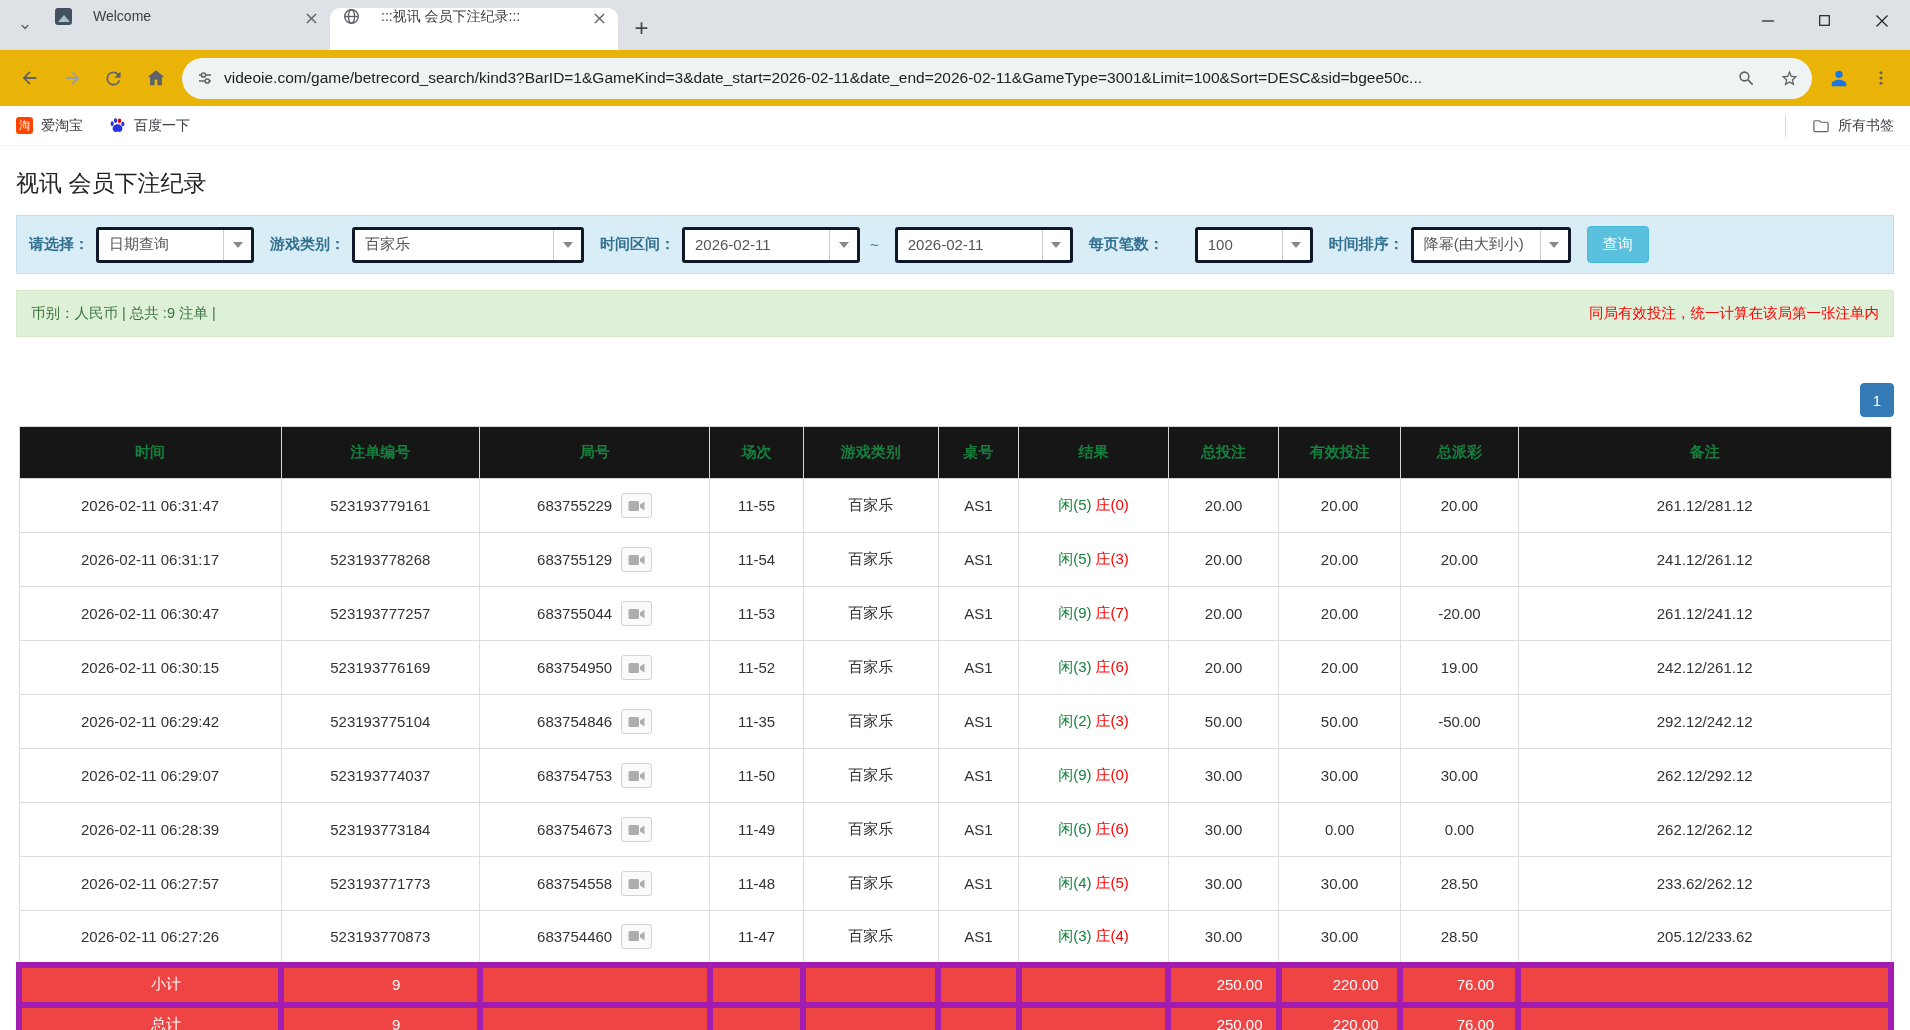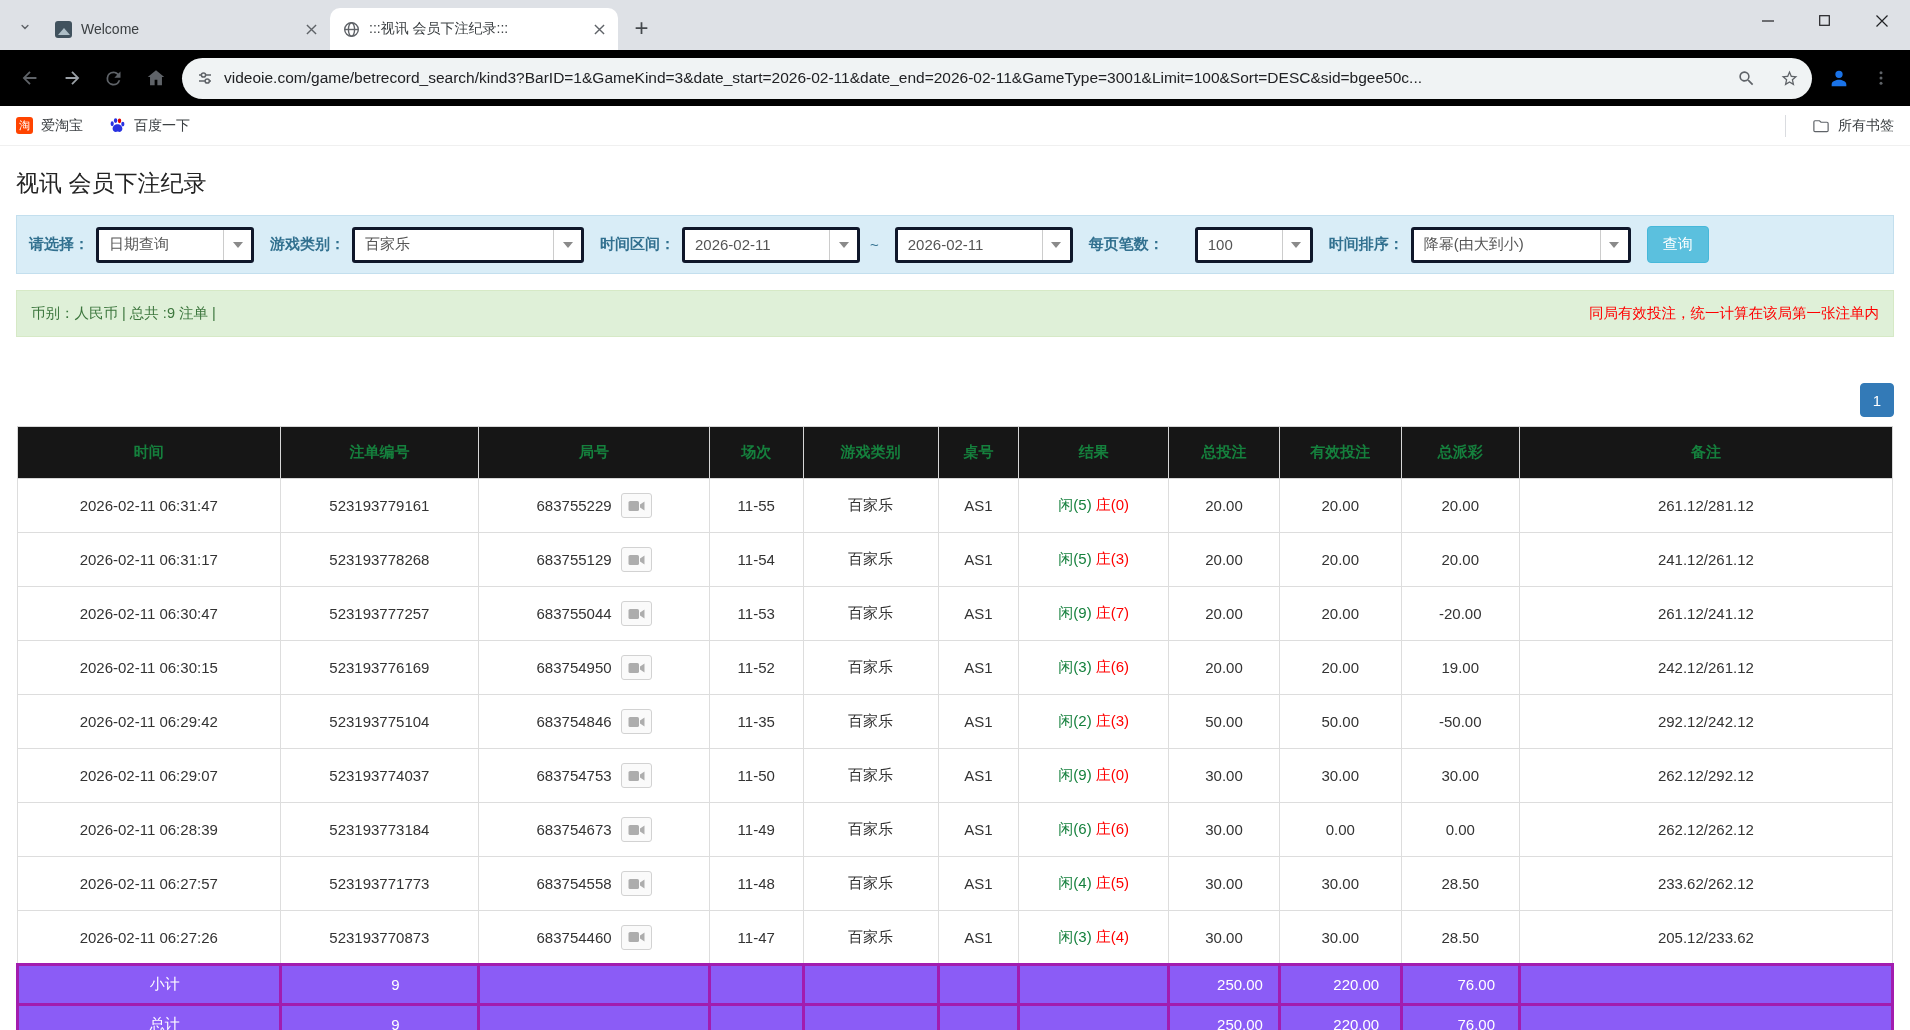--- a/index.html
+++ b/index.html
@@ -3,32 +3,32 @@
 <meta charset="utf-8">
 <style>
   * { box-sizing: border-box; margin: 0; padding: 0; }
   html, body { width: 1910px; height: 1030px; overflow: hidden; }
   body { font-family: "Liberation Sans", "DejaVu Sans", sans-serif; background: #fff; }
   svg { display: block; }
 
   
   .tab-bar { height: 50px; background: #dee1e6; display: flex; align-items: flex-end; padding-left: 6px; position: relative; }
   .tab-search-btn { width: 30px; height: 30px; margin: 0 2px 8px 4px; display: flex; align-items: center; justify-content: center; border-radius: 50%; cursor: pointer; }
-  .tab { width: 288px; height: 42px; display: flex; align-items: center; gap: 9px; padding: 0 8px 0 13px; border-radius: 10px 10px 0 0; font-size: 14px; color: #3c4043; cursor: pointer; }
+  .tab { width: 288px; height: 42px; display: flex; align-items: flex-start; gap: 21px; padding: 0 8px 0 13px; border-radius: 10px 10px 0 0; font-size: 14px; color: #3c4043; cursor: pointer; }
   .tab.active { background: #fff; }
   .tab .favicon { width: 17px; height: 17px; flex: 0 0 auto; }
   .tab .tab-title { flex: 1; white-space: nowrap; overflow: hidden; }
   .tab-close { width: 21px; height: 21px; border-radius: 50%; display: flex; align-items: center; justify-content: center; flex: 0 0 auto; cursor: pointer; }
   .welcome-favicon { width: 17px; height: 17px; background: #41525e; border-radius: 3px; position: relative; overflow: hidden; }
   .welcome-favicon::after { content: ""; position: absolute; left: 3px; top: 7px; width: 0; height: 0; border-left: 6px solid transparent; border-right: 6px solid transparent; border-bottom: 7px solid #aebec7; }
   .new-tab-btn { width: 33px; height: 33px; margin: 0 0 6px 7px; display: flex; align-items: center; justify-content: center; border-radius: 50%; font-size: 24px; color: #45494d; cursor: pointer; }
   .window-controls { position: absolute; right: 0; top: 0; display: flex; }
   .win-btn { width: 57px; height: 41px; display: flex; align-items: center; justify-content: center; cursor: pointer; }
 
-  .toolbar { height: 56px; background: #000000; display: flex; align-items: center; padding: 0 10px; gap: 3px; }
+  .toolbar { height: 56px; background: #eab308; display: flex; align-items: center; padding: 0 10px; gap: 3px; }
   .nav-btn { width: 39px; height: 39px; border-radius: 50%; display: flex; align-items: center; justify-content: center; flex: 0 0 auto; cursor: pointer; }
   .url-bar { flex: 1; height: 41px; background: #f0f3f4; border-radius: 21px; display: flex; align-items: center; gap: 10px; padding: 0 6px 0 14px; margin: 0 4px; }
   .url-text { flex: 1; font-size: 15.5px; color: #202124; white-space: nowrap; overflow: hidden; }
   .url-icon-btn { width: 33px; height: 33px; border-radius: 50%; display: flex; align-items: center; justify-content: center; flex: 0 0 auto; cursor: pointer; }
 
   .bookmarks-bar { height: 40px; background: #fff; display: flex; align-items: center; padding: 0 16px; gap: 26px; border-bottom: 1px solid #f0f0f0; }
   .bookmark-item { display: flex; align-items: center; gap: 8px; font-size: 14px; color: #3c4043; cursor: pointer; }
   .taobao-ico { width: 17px; height: 17px; background: #ff4400; border-radius: 3px; color: #fff; font-size: 11px; display: flex; align-items: center; justify-content: center; }
   .bm-spacer { flex: 1; }
   .bm-divider { width: 1px; height: 22px; background: #dadce0; }
@@ -37,35 +37,35 @@
   .content { padding: 0 16px; }
   .page-title { font-size: 23px; font-weight: 400; color: #222; margin: 22px 0 16px; }
 
   .filter-bar { background: #d9edf7; border: 1px solid #c3dfee; padding: 10px 12px; display: flex; align-items: center; }
   .fgroup { display: flex; align-items: center; gap: 7px; margin-right: 16px; }
   .f-label { color: #31708f; font-weight: bold; font-size: 15px; white-space: nowrap; }
   .select { background: #fff; border: 3px solid #0f172a; border-radius: 3px; height: 36px; display: flex; align-items: center; font-size: 15px; color: #555; cursor: pointer; }
   .sel-text { flex: 1; padding: 0 10px; white-space: nowrap; overflow: hidden; }
   .sel-caret { width: 28px; align-self: stretch; border-left: 1px solid #ccc; display: flex; align-items: center; justify-content: center; }
   .caret-tri { width: 0; height: 0; border-left: 5px solid transparent; border-right: 5px solid transparent; border-top: 6px solid #8a8a8a; }
-  .w-query { width: 158px; } .w-game { width: 232px; } .w-date { width: 178px; } .w-size { width: 118px; margin-left: 24px; } .w-sort { width: 220px; }
+  .w-query { width: 158px; } .w-game { width: 232px; } .w-date { width: 178px; } .w-size { width: 118px; margin-left: 24px; } .w-sort { width: 160px; }
   .tilde { color: #31708f; font-size: 15px; margin-right: 16px; }
   .search-btn { background: #5bc0de; border: 1px solid #46b8da; color: #fff; font-size: 15px; padding: 8px 15px; border-radius: 4px; cursor: pointer; }
 
   .info-bar { margin-top: 16px; background: #dff0d8; border: 1px solid #d6e9c6; padding: 13px 14px; display: flex; justify-content: space-between; align-items: center; font-size: 14.5px; }
   .info-left { color: #3c763d; }
   .info-right { color: #ff0000; }
 
   .pagination-row { display: flex; justify-content: flex-end; margin: 46px 0 9px; }
   .page-btn { min-width: 34px; height: 34px; background: #337ab7; border: 1px solid #337ab7; color: #fff; border-radius: 4px; display: flex; align-items: center; justify-content: center; font-size: 15px; cursor: pointer; }
 
   table.bet-table { width: 100%; border-collapse: collapse; table-layout: fixed; font-size: 15px; }
   .bet-table thead th { background: #161616; color: #15803d; font-weight: bold; height: 52px; border: 1px solid #d7d7d7; }
   .bet-table tbody td { background: #fff; color: #333; height: 54px; border: 1px solid #ddd; text-align: center; }
-  .bet-table tfoot td { background: #8b5cf6; color: #fff; height: 40px; border: 3px solid #a21caf; text-align: center; padding-left: 32px; }
+  .bet-table tfoot td { background: #ef4444; color: #fff; height: 40px; border: 6px solid #a21caf; text-align: center; padding-left: 32px; }
   .link-cell { color: #337ab7; cursor: pointer; }
   .player { color: #15803d; }
   .banker { color: #ff0000; margin-left: 4px; }
   .neg { color: #ff0000; }
   .cell-round .round-no { vertical-align: middle; }
   .video-btn { display: inline-flex; align-items: center; justify-content: center; width: 31px; height: 25px; border: 1px solid #d2d2d2; background: #fafafa; border-radius: 3px; margin-left: 9px; vertical-align: middle; cursor: pointer; }
 </style>
 </head>
 <body>
 

